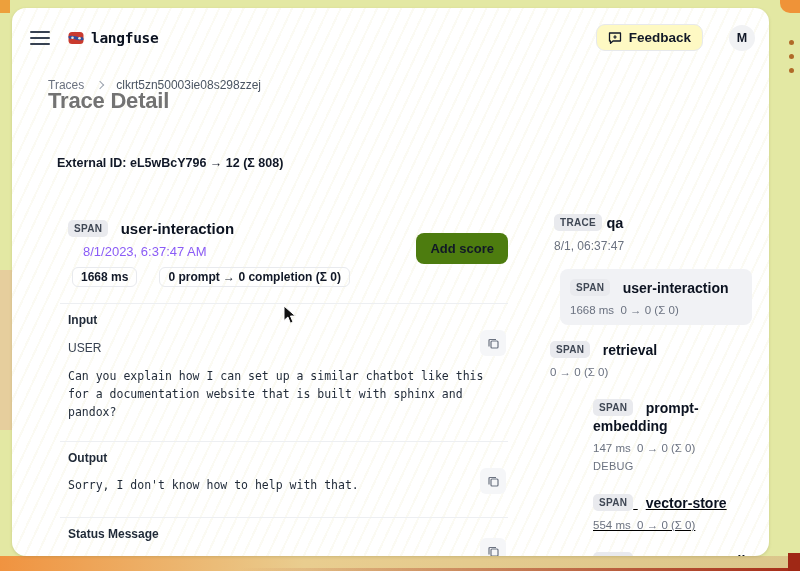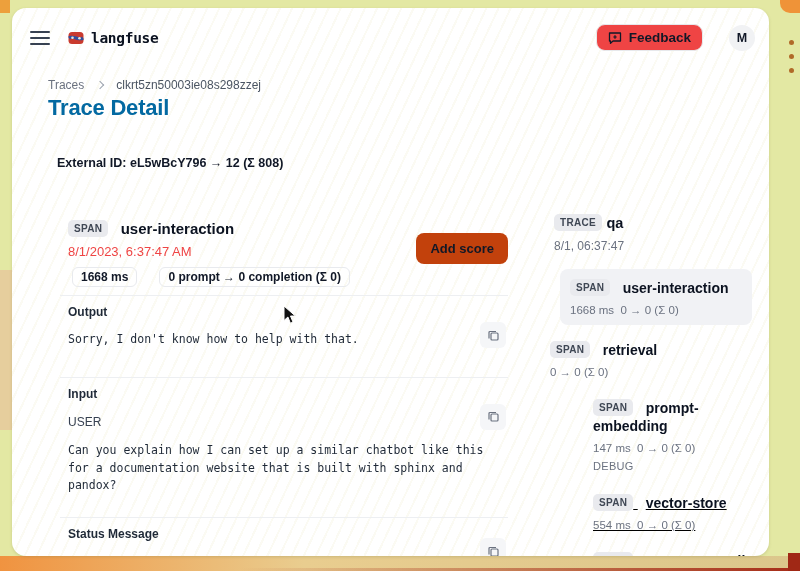--- a/index.html
+++ b/index.html
@@ -30,43 +30,43 @@
     background:repeating-linear-gradient(115deg, rgba(228,222,170,.14) 0 2px, transparent 2px 11px); }
 
   
   .hdr { display:flex; align-items:center; padding:16px 12px 0 18px; position:relative; }
   .burger { width:20px; height:14px; display:flex; flex-direction:column; justify-content:space-between; cursor:pointer; }
   .burger i { display:block; height:2px; background:#374151; border-radius:1px; }
   .brand { display:flex; align-items:center; gap:7px; margin-left:18px; }
   .brand .logo { width:16px; height:14px; }
   .brand .brand-name { font-family:"DejaVu Sans Mono", monospace; font-weight:bold; font-size:14.5px; color:#0b1220; letter-spacing:-0.3px; }
   .hdr-right { margin-left:auto; display:flex; align-items:center; gap:26px; padding-right:2px; }
-  .feedback-btn { display:flex; align-items:center; gap:7px; border:1px solid #e7e9ec; background:#ef4444;
+  .feedback-btn { display:flex; align-items:center; gap:7px; border:1px solid #e7e9ec; background:#fef9c3;
     border-radius:9px; padding:5px 11px; font-size:13.5px; font-weight:600; color:#111827; cursor:pointer; }
   .avatar { width:26px; height:26px; border-radius:50%; background:#f1f2f4; color:#111827;
     font-size:12.5px; font-weight:700; display:flex; align-items:center; justify-content:center; cursor:pointer; }
 
   
   .crumbs { position:absolute; left:36px; top:70px; display:flex; align-items:center; gap:13px; font-size:12px; }
   .crumb-root { color:#6b7280; cursor:pointer; }
   .crumb-sep { width:6px; height:6px; border-right:1.6px solid #9ca3af; border-top:1.6px solid #9ca3af; transform:rotate(45deg); }
   .crumb-cur { color:#4b5563; }
-  .page-title { position:absolute; left:36px; top:87px; font-size:22px; font-weight:800; color:#0369a1; letter-spacing:-0.2px; }
+  .page-title { position:absolute; left:36px; top:80px; font-size:22px; font-weight:800; color:#737373; letter-spacing:-0.2px; }
   .meta-row { position:absolute; left:45px; top:148px; display:flex; font-size:12.5px; font-weight:700; color:#111827; }
 
   
   .obs { position:absolute; left:48px; top:212px; width:448px; }
   .obs-head { position:relative; padding-left:8px; }
   .type-badge { display:inline-block; background:#e9eaee; color:#3f4754; font-size:10px; font-weight:700;
     letter-spacing:.3px; padding:3px 6px; border-radius:5px; vertical-align:2px; }
   .obs-name { font-size:15px; font-weight:700; color:#0b1220; margin-left:8px; }
-  .obs-time { color:#ef4444; font-size:13px; margin-top:6px; }
+  .obs-time { color:#8b5cf6; font-size:13px; margin-top:6px;margin-left:15px; }
   .obs-badges { display:flex; gap:22px; margin-top:8px; margin-left:4px; }
   .pill { border:1px solid #e8eaee; border-radius:6px; padding:2px 8px; font-size:12px; font-weight:700; color:#111827; }
-  .add-score { position:absolute; right:0; top:13px; background:#c2410c; border:none; border-radius:8px;
+  .add-score { position:absolute; right:0; top:13px; background:#4d7c0f; border:none; border-radius:8px;
     padding:8px 14px; font-size:13px; font-weight:600; color:#111827; cursor:pointer; font-family:inherit; }
 
   .section { margin-top:14px; border-top:1px solid #edeff2; padding:9px 0 12px 8px; position:relative; }
   .section.last { border-bottom:1px solid #edeff2; }
   .sec-label { font-size:12px; font-weight:700; color:#1f2937; }
   .sec-role { font-size:12px; color:#374151; margin-top:14px; }
   .sec-text { font-family:"DejaVu Sans Mono", monospace; font-size:11.5px; line-height:1.55; color:#1f2937;
     margin-top:13px; width:425px; }
   .copy-btn { position:absolute; right:2px; background:#f5f6f8; border:none; border-radius:6px;
     width:26px; height:26px; display:flex; align-items:center; justify-content:center; cursor:pointer; }
@@ -150,43 +150,43 @@
       <span class="type-badge">SPAN</span>
       <span class="obs-name">user-interaction</span>
       <div class="obs-time">8/1/2023, 6:37:47 AM</div>
       <div class="obs-badges">
         <span class="pill">1668 ms</span>
         <span class="pill">0 prompt → 0 completion (Σ 0)</span>
       </div>
       <button class="add-score">Add score</button>
     </div>
 
-    <div class="section" style="margin-top:8px;">
-      <div class="sec-label">Output</div>
-      <button class="copy-btn" style="top:26px;">
-        <svg width="13" height="13" viewBox="0 0 13 13">
-          <rect x="4" y="4" width="7" height="7" rx="1" fill="none" stroke="#6b7280" stroke-width="1.2"></rect>
-          <path d="M9 2.5 h-6 a1 1 0 0 0 -1 1 v6" fill="none" stroke="#6b7280" stroke-width="1.2"></path>
-        </svg>
-      </button>
-      <div class="sec-text" style="margin-top:12px;">Sorry, I don't know how to help with that.</div>
-    </div>
-
     <div class="section" style="margin-top:16px;">
       <div class="sec-label">Input</div>
       <div class="sec-role">USER</div>
       <button class="copy-btn" style="top:26px;">
         <svg width="13" height="13" viewBox="0 0 13 13">
           <rect x="4" y="4" width="7" height="7" rx="1" fill="none" stroke="#6b7280" stroke-width="1.2"></rect>
           <path d="M9 2.5 h-6 a1 1 0 0 0 -1 1 v6" fill="none" stroke="#6b7280" stroke-width="1.2"></path>
         </svg>
       </button>
       <div class="sec-text">Can you explain how I can set up a similar chatbot like this for a documentation website that is built with sphinx and pandox?</div>
     </div>
 
+    <div class="section" style="margin-top:8px;">
+      <div class="sec-label">Output</div>
+      <button class="copy-btn" style="top:26px;">
+        <svg width="13" height="13" viewBox="0 0 13 13">
+          <rect x="4" y="4" width="7" height="7" rx="1" fill="none" stroke="#6b7280" stroke-width="1.2"></rect>
+          <path d="M9 2.5 h-6 a1 1 0 0 0 -1 1 v6" fill="none" stroke="#6b7280" stroke-width="1.2"></path>
+        </svg>
+      </button>
+      <div class="sec-text" style="margin-top:12px;">Sorry, I don't know how to help with that.</div>
+    </div>
+
     <div class="section last" style="margin-top:10px; padding-bottom:18px;">
       <div class="sec-label">Status Message</div>
       <button class="copy-btn" style="top:20px;">
         <svg width="13" height="13" viewBox="0 0 13 13">
           <rect x="4" y="4" width="7" height="7" rx="1" fill="none" stroke="#6b7280" stroke-width="1.2"></rect>
           <path d="M9 2.5 h-6 a1 1 0 0 0 -1 1 v6" fill="none" stroke="#6b7280" stroke-width="1.2"></path>
         </svg>
       </button>
       <div class="sec-text" style="margin-top:13px;">null</div>
     </div>

